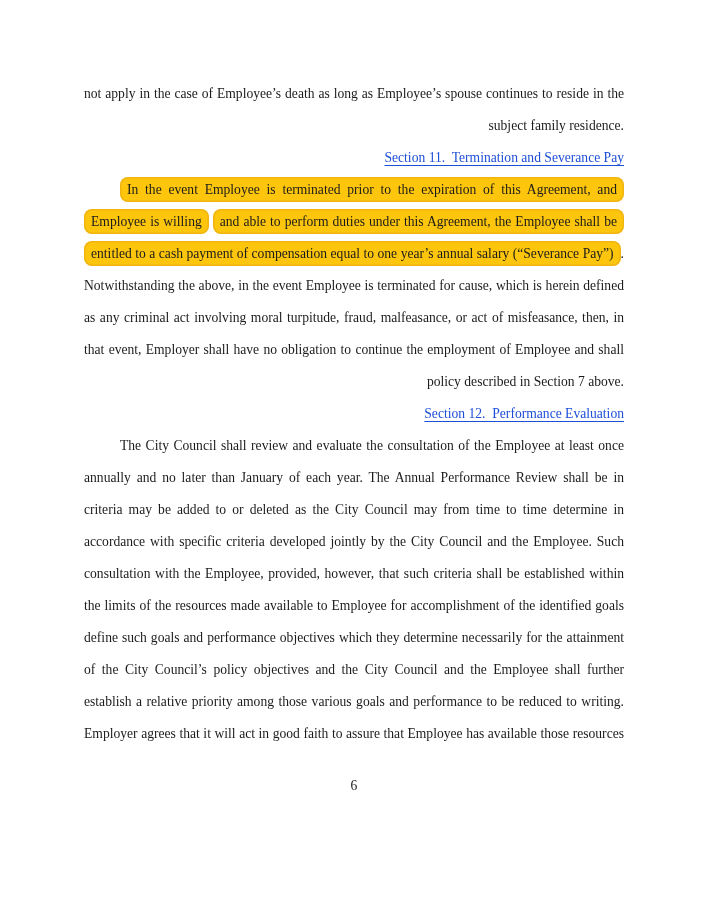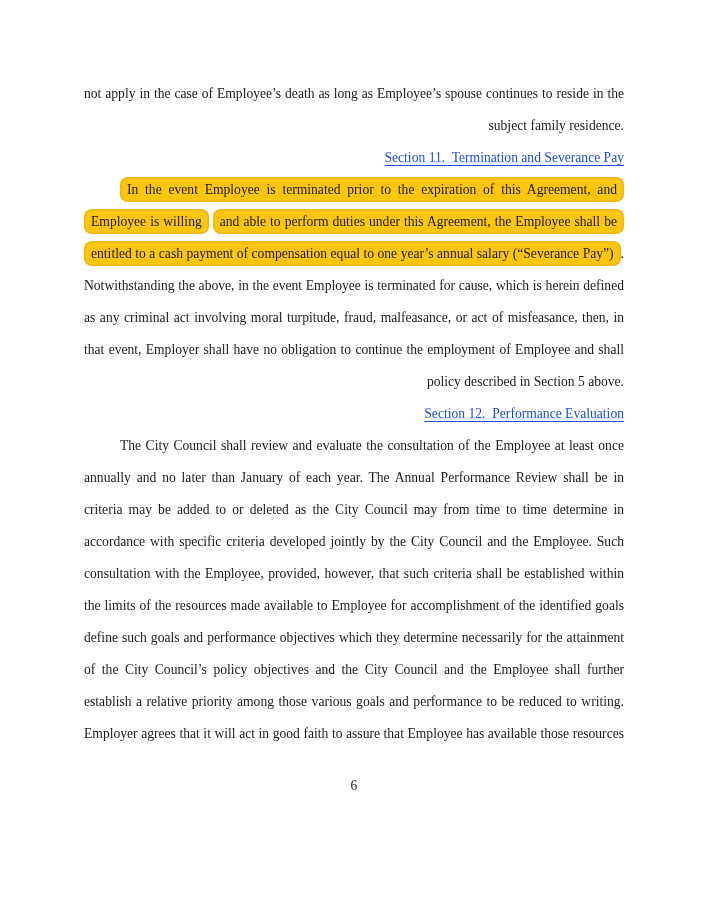--- a/index.html
+++ b/index.html
@@ -57,21 +57,21 @@
   <div class="doc">
       <div class="line align-justify"><span>not apply in the case of Employee’s death as long as Employee’s spouse continues to reside in the</span></div>
       <div class="line align-left"><span>subject family residence.</span></div>
       <div class="line align-left heading indent"><span>Section 11.  Termination and Severance Pay</span></div>
       <div class="line align-justify indent"><mark class="hl">In the event Employee is terminated prior to the expiration of this Agreement, and</mark></div>
       <div class="line align-justify"><mark class="hl">Employee is willing</mark><span> </span><mark class="hl">and able to perform duties under this Agreement, the Employee shall be</mark></div>
       <div class="line align-justify"><mark class="hl">entitled to a cash payment of compensation equal to one year’s annual salary (“Severance Pay”)</mark><span>.</span></div>
       <div class="line align-justify"><span>Notwithstanding the above, in the event Employee is terminated for cause, which is herein defined</span></div>
       <div class="line align-justify"><span>as any criminal act involving moral turpitude, fraud, malfeasance, or act of misfeasance, then, in</span></div>
       <div class="line align-justify"><span>that event, Employer shall have no obligation to continue the employment of Employee and shall</span></div>
-      <div class="line align-left"><span>policy described in Section 5 above.</span></div>
+      <div class="line align-left"><span>policy described in Section 7 above.</span></div>
       <div class="line align-left heading indent"><span>Section 12.  Performance Evaluation</span></div>
       <div class="line align-justify indent"><span>The City Council shall review and evaluate the consultation of the Employee at least once</span></div>
       <div class="line align-justify"><span>annually and no later than January of each year.  The Annual Performance Review shall be in</span></div>
       <div class="line align-justify"><span>criteria may be added to or deleted as the City Council may from time to time determine in</span></div>
       <div class="line align-justify"><span>accordance with specific criteria developed jointly by the City Council and the Employee.  Such</span></div>
       <div class="line align-justify"><span>consultation with the Employee, provided, however, that such criteria shall be established within</span></div>
       <div class="line align-justify"><span>the limits of the resources made available to Employee for accomplishment of the identified goals</span></div>
       <div class="line align-justify"><span>define such goals and performance objectives which they determine necessarily for the attainment</span></div>
       <div class="line align-justify"><span>of the City Council’s policy objectives and the City Council and the Employee shall further</span></div>
       <div class="line align-justify"><span>establish a relative priority among those various goals and performance to be reduced to writing.</span></div>

